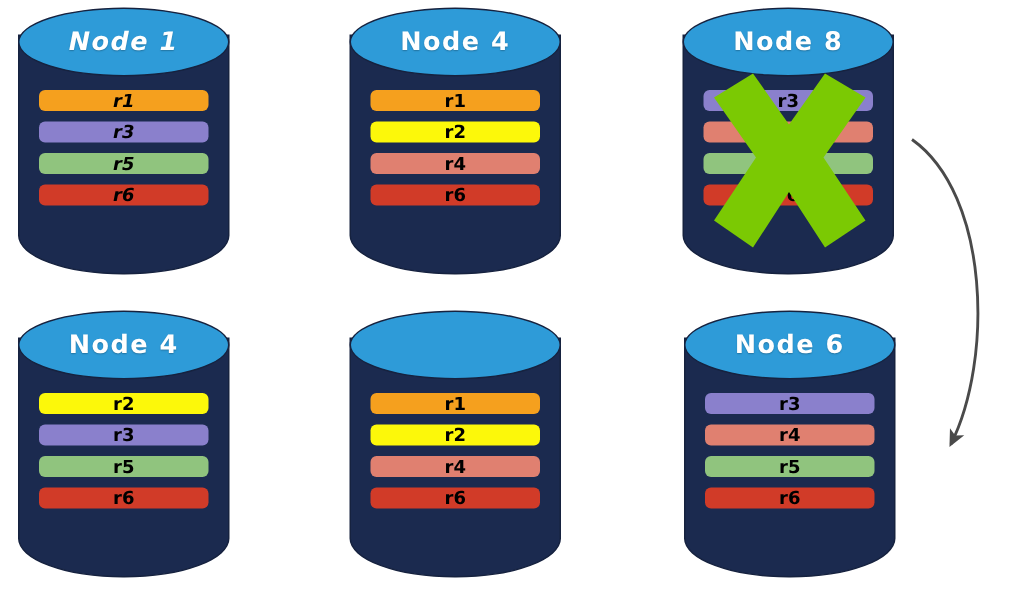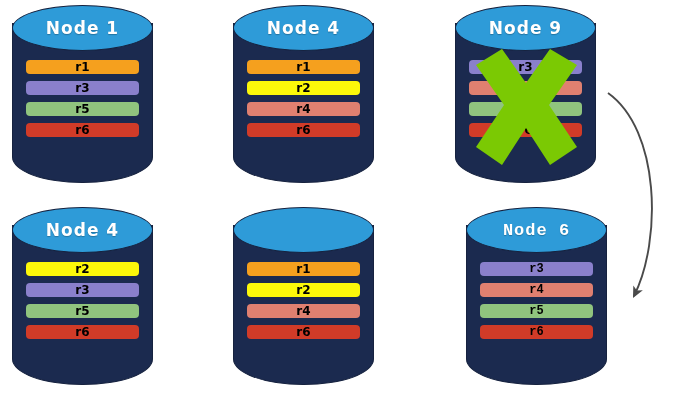--- a/index.html
+++ b/index.html
@@ -116,21 +116,21 @@
     z-index: 6;
     pointer-events: none;
   }
 </style>
 </head>
 <body style="background: rgb(255, 255, 255);">
 
 <div id="stage">
 
   <div id="nodes-container">
-      <div class="node" style="left: 12px; top: 5px;">
+      <div class="node" style="left: 12px; top: 5px; font-style: italic;">
         <div class="cyl-body" style="background: rgb(27, 42, 79); border-color: rgb(22, 34, 63);"></div>
         <div class="cyl-top" style="background: rgb(46, 155, 216); border-color: rgb(22, 34, 63);"></div>
         <div class="node-title" style="color: rgb(255, 255, 255);">Node 1</div>
         <div class="records">
           <div class="record" style="background: rgb(245, 160, 30);">r1</div>
           <div class="record" style="background: rgb(138, 128, 204);">r3</div>
           <div class="record" style="background: rgb(144, 196, 126);">r5</div>
           <div class="record" style="background: rgb(209, 59, 40);">r6</div>
         </div>
       </div>
@@ -141,21 +141,21 @@
         <div class="records">
           <div class="record" style="background: rgb(245, 160, 30);">r1</div>
           <div class="record" style="background: rgb(252, 248, 10);">r2</div>
           <div class="record" style="background: rgb(224, 128, 112);">r4</div>
           <div class="record" style="background: rgb(209, 59, 40);">r6</div>
         </div>
       </div>
       <div class="node" style="left: 455px; top: 5px;">
         <div class="cyl-body" style="background: rgb(27, 42, 79); border-color: rgb(22, 34, 63);"></div>
         <div class="cyl-top" style="background: rgb(46, 155, 216); border-color: rgb(22, 34, 63);"></div>
-        <div class="node-title" style="color: rgb(255, 255, 255);">Node 9</div>
+        <div class="node-title" style="color: rgb(255, 255, 255);">Node 8</div>
         <div class="records">
           <div class="record" style="background: rgb(138, 128, 204);">r3</div>
           <div class="record" style="background: rgb(224, 128, 112);">r4</div>
           <div class="record" style="background: rgb(144, 196, 126);">r5</div>
           <div class="record" style="background: rgb(209, 59, 40);">r6</div>
         </div>
         <svg class="cross" viewBox="0 0 141 180">
           <g fill="#7bc903">
             <path d="M 47,44 L 71,78 L 95,44 L 122,60 L 94,100 L 122,142 L 95,160 L 71,123 L 47,160 L 21,142 L 49,100 L 21,60 Z"></path>
           </g>
@@ -175,21 +175,21 @@
       <div class="node" style="left: 233px; top: 207px;">
         <div class="cyl-body" style="background: rgb(27, 42, 79); border-color: rgb(22, 34, 63);"></div>
         <div class="cyl-top" style="background: rgb(46, 155, 216); border-color: rgb(22, 34, 63);"></div>
         <div class="records">
           <div class="record" style="background: rgb(245, 160, 30);">r1</div>
           <div class="record" style="background: rgb(252, 248, 10);">r2</div>
           <div class="record" style="background: rgb(224, 128, 112);">r4</div>
           <div class="record" style="background: rgb(209, 59, 40);">r6</div>
         </div>
       </div>
-      <div class="node" style="left: 466px; top: 207px; font-family: Liberation Mono, monospace;">
+      <div class="node" style="left: 456px; top: 207px;">
         <div class="cyl-body" style="background: rgb(27, 42, 79); border-color: rgb(22, 34, 63);"></div>
         <div class="cyl-top" style="background: rgb(46, 155, 216); border-color: rgb(22, 34, 63);"></div>
         <div class="node-title" style="color: rgb(255, 255, 255);">Node 6</div>
         <div class="records">
           <div class="record" style="background: rgb(138, 128, 204);">r3</div>
           <div class="record" style="background: rgb(224, 128, 112);">r4</div>
           <div class="record" style="background: rgb(144, 196, 126);">r5</div>
           <div class="record" style="background: rgb(209, 59, 40);">r6</div>
         </div>
       </div>

